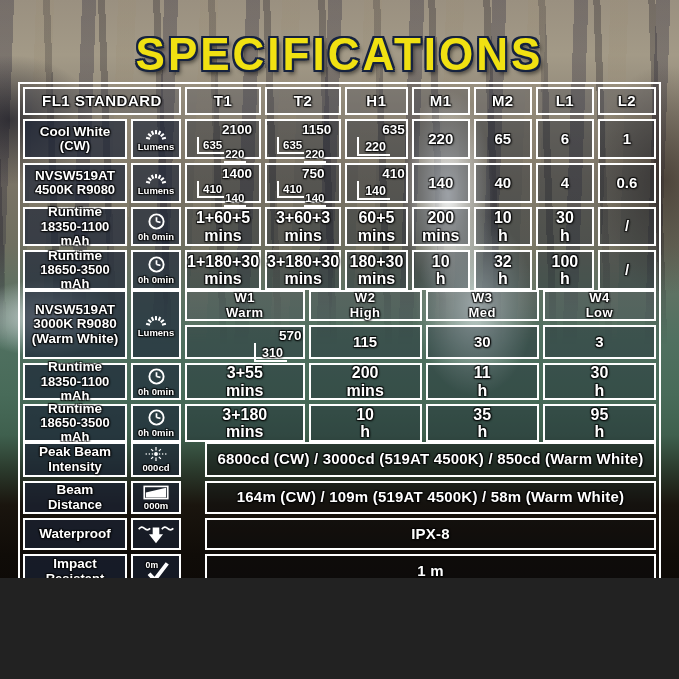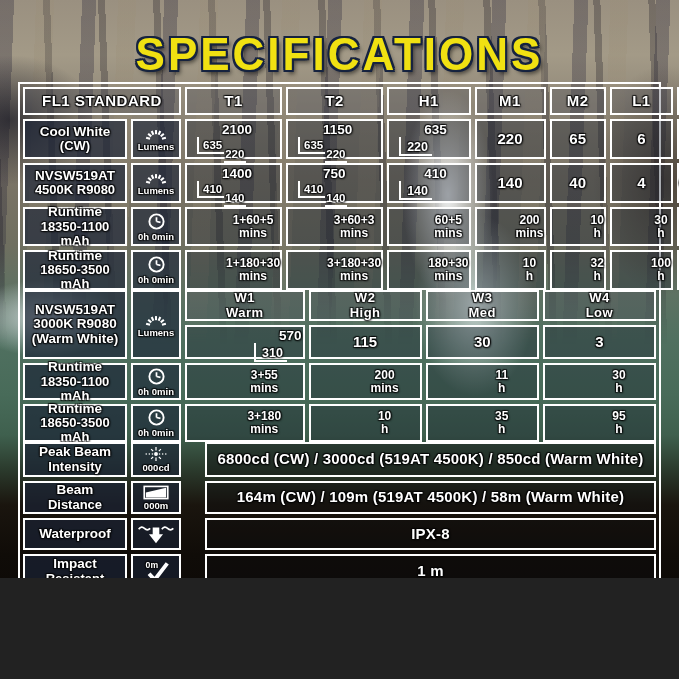--- a/index.html
+++ b/index.html
@@ -60,21 +60,21 @@
     text-shadow:-1px -1px 1px rgba(0,0,0,.75), 1px -1px 1px rgba(0,0,0,.75),
                 -1px 1px 1px rgba(0,0,0,.75), 1px 1px 2px rgba(0,0,0,.9);
   }
   .lab  { background:rgba(26,36,55,.68); font-size:13.5px; }
   .lab .sub { font-size:13px; }
   .ico  { background:rgba(26,36,55,.62); gap:1px; padding-top:1px; }
   .ico .ico-label { font-size:9.5px; letter-spacing:0; }
   .hdr  { background:rgba(72,76,88,.34); font-size:15px; letter-spacing:.5px; }
   .hdr2 { font-size:13px; }
   .val  { font-size:15px; }
-  .rt   { font-size:12px;padding-left:39px; }
+  .rt   { font-size:16px; }
   .sum-val { font-size:15px; background:rgba(12,14,16,.38); letter-spacing:.2px;margin-left:20px; }
   .span2r { grid-row:span 2; }
   .span2c { grid-column:span 2; }
 
   
   .stepcell { align-items:flex-start; justify-content:flex-start; padding:2px 1px 0 3px; }
   .s-main { font-size:12.5px; line-height:1; }
   .s-row  { display:flex; align-items:flex-start; margin:0 0 0 7px; font-size:11.5px; line-height:1; }
   .s-mid  { border-left:2px solid #fff; border-bottom:2px solid #fff; padding:3px 2px 1px 4px; }
   .s-low  { border-bottom:2px solid #fff; margin-top:12px; padding:0 2px 1px 1px; }

